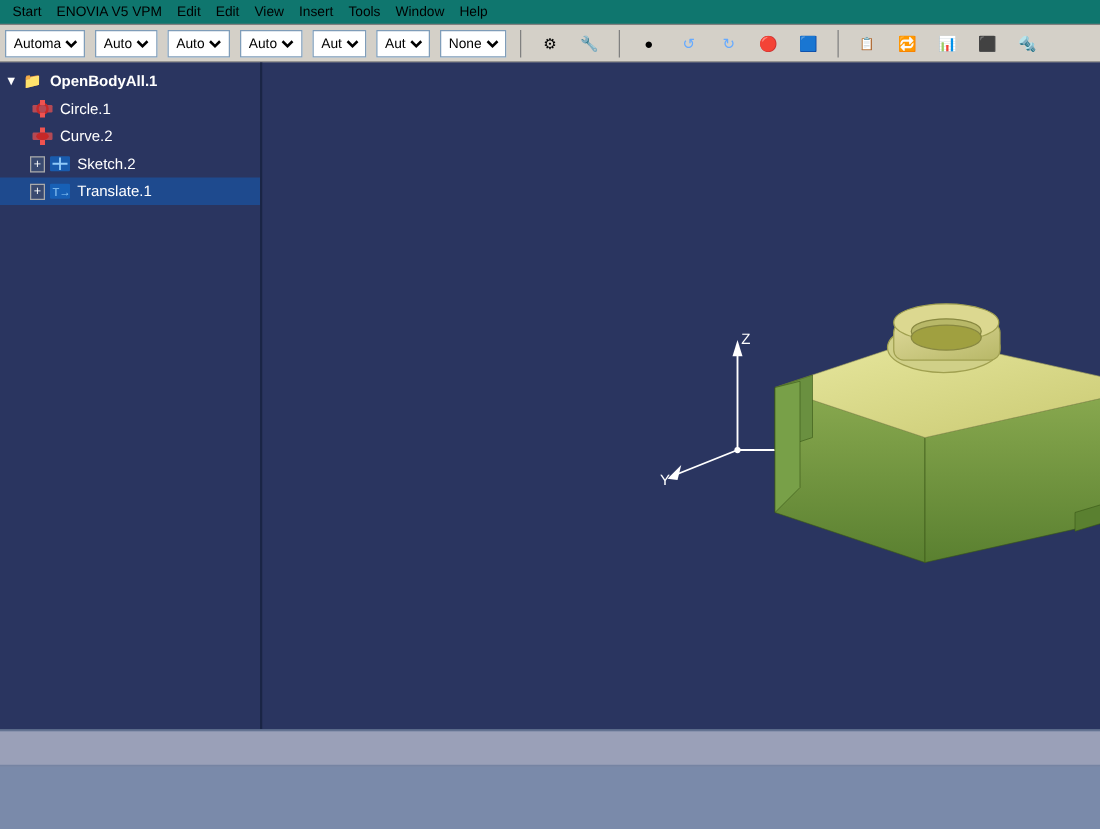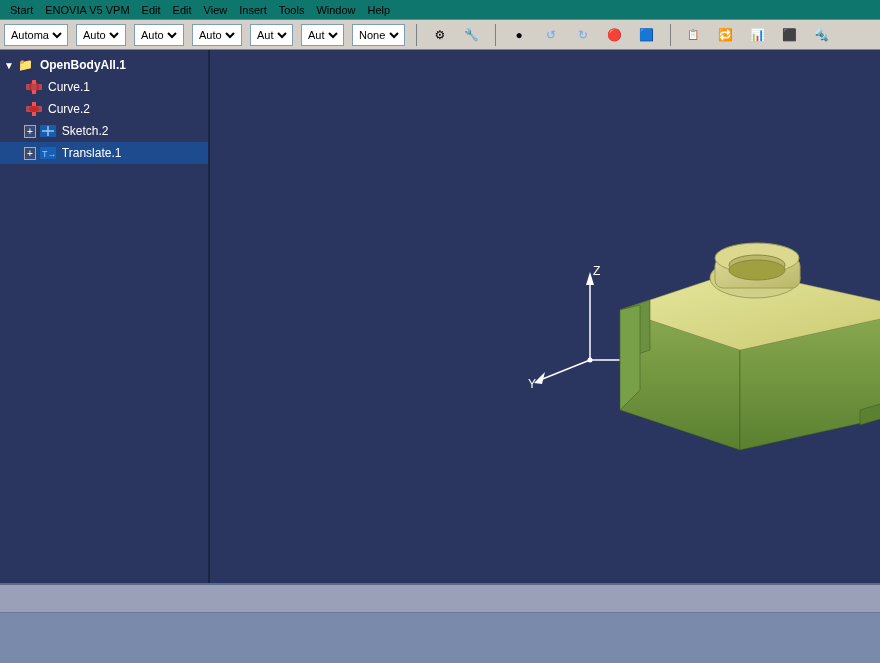--- a/index.html
+++ b/index.html
@@ -270,21 +270,21 @@
 
     <div class="tree-item indent1">
       <span class="tree-icon">
         <svg width="18" height="16" viewBox="0 0 18 16">
           <rect x="1" y="5" width="16" height="6" rx="1" fill="#ef5350" opacity="0.7"></rect>
           <circle cx="9" cy="8" r="4" fill="none" stroke="#c62828" stroke-width="2"></circle>
           <rect x="7" y="1" width="4" height="4" fill="#ef5350"></rect>
           <rect x="7" y="11" width="4" height="4" fill="#ef5350"></rect>
         </svg>
       </span>
-      <span>Curve.1</span>
+      <span>Circle.1</span>
     </div>
 
     <div class="tree-item indent1">
       <span class="tree-icon">
         <svg width="18" height="16" viewBox="0 0 18 16">
           <rect x="1" y="5" width="16" height="6" rx="1" fill="#ef5350" opacity="0.7"></rect>
           <ellipse cx="9" cy="8" rx="5" ry="3" fill="#c62828"></ellipse>
           <rect x="7" y="1" width="4" height="4" fill="#ef5350"></rect>
           <rect x="7" y="11" width="4" height="4" fill="#ef5350"></rect>
         </svg>

